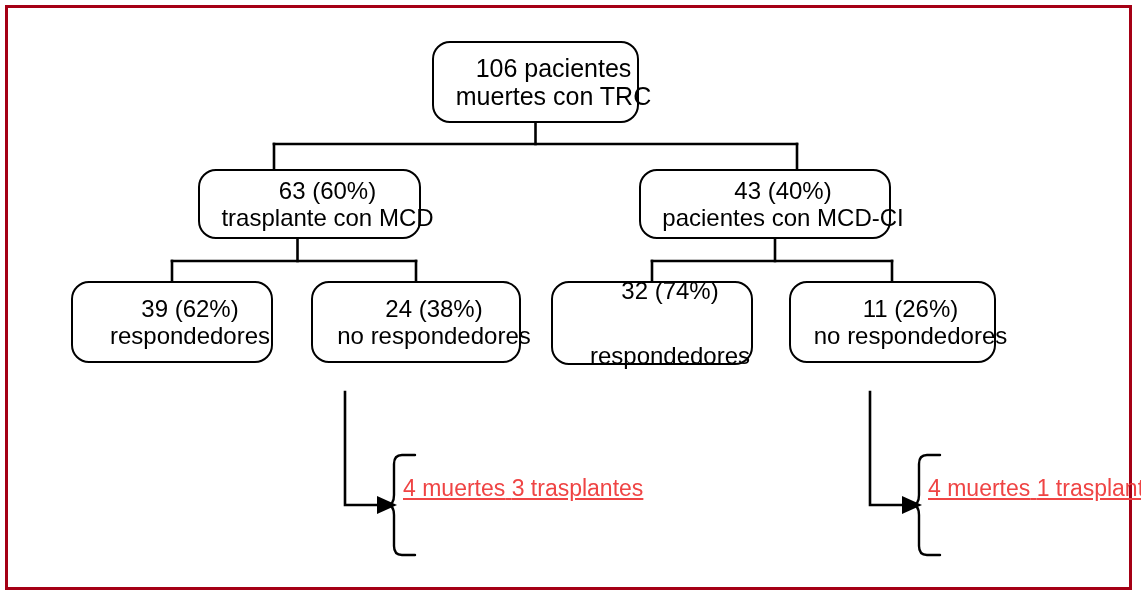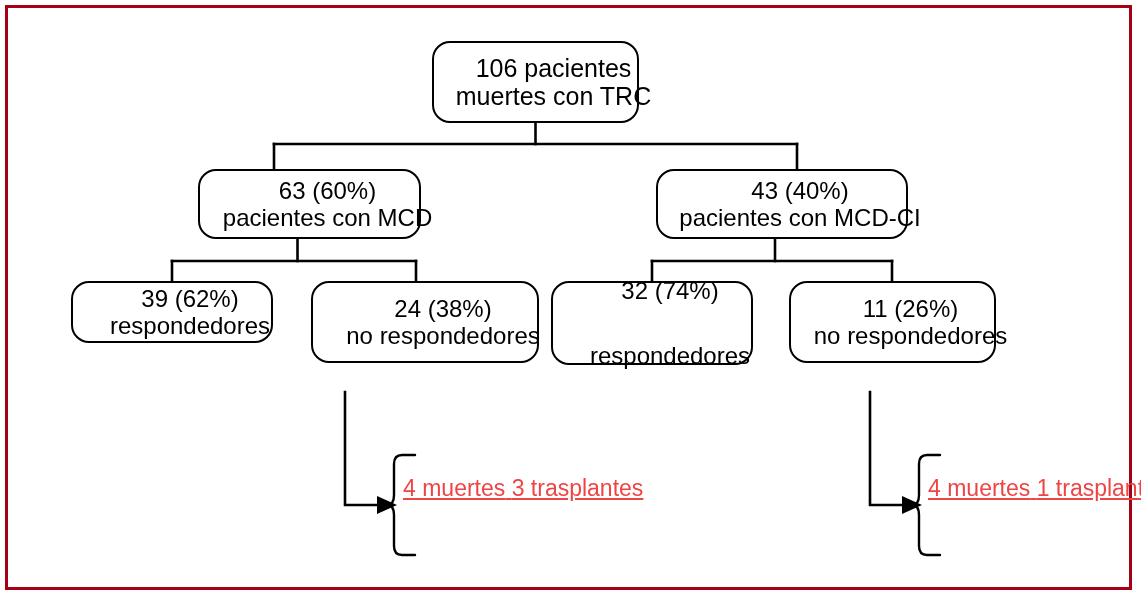--- a/index.html
+++ b/index.html
@@ -48,23 +48,23 @@
     line-height: 1.14;
     text-align: right;
     white-space: nowrap;
     padding-left: 36px;
   }
   .node .ln {
     display: block;
   }
   .n-root { left: 432px; top: 41px; width: 207px; height: 82px; font-size: 25px; }
   .n-l2a  { left: 186px; top: 169px; width: 223px; height: 70px; font-size: 24px; margin-left: 12px; }
-  .n-l2b  { left: 656px; top: 169px; width: 252px; height: 70px; font-size: 24px; }
-  .n-l3a  { left: 71px;  top: 281px; width: 202px; height: 62px; font-size: 24px; }
-  .n-l3b  { left: 311px; top: 281px; width: 228px; height: 82px; font-size: 24px; }
+  .n-l2b  { left: 639px; top: 169px; width: 252px; height: 70px; font-size: 24px; }
+  .n-l3a  { left: 71px;  top: 281px; width: 202px; height: 82px; font-size: 24px; }
+  .n-l3b  { left: 311px; top: 281px; width: 210px; height: 82px; font-size: 24px; }
   .n-l3c  { left: 551px; top: 281px; width: 202px; height: 84px; font-size: 24px; gap: 38px; }
   .n-l3d  { left: 789px; top: 281px; width: 207px; height: 82px; font-size: 24px; }
 
   .outcome {
     position: absolute;
     font-size: 23px;
     color: #ef4444;
     line-height: 1.22;
     white-space: nowrap;
     text-decoration: underline;
@@ -120,21 +120,21 @@
       </g>
     </svg>
 
     <div class="node n-root">
       <span class="ln">106 pacientes</span>
       <span class="ln">muertes con TRC</span>
     </div>
 
     <div class="node n-l2a">
       <span class="ln">63 (60%)</span>
-      <span class="ln">pacientes con MCD</span>
+      <span class="ln">trasplante con MCD</span>
     </div>
 
     <div class="node n-l2b">
       <span class="ln">43 (40%)</span>
       <span class="ln">pacientes con MCD-CI</span>
     </div>
 
     <div class="node n-l3a">
       <span class="ln">39 (62%)</span>
       <span class="ln">respondedores</span>

